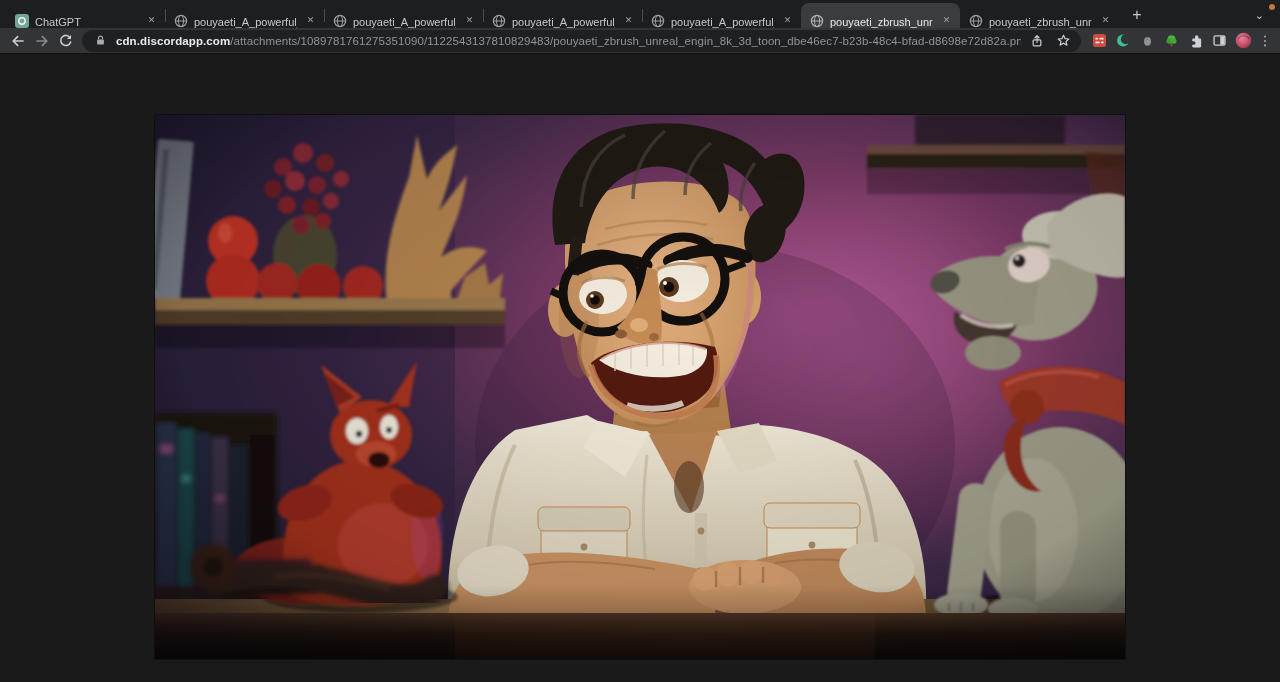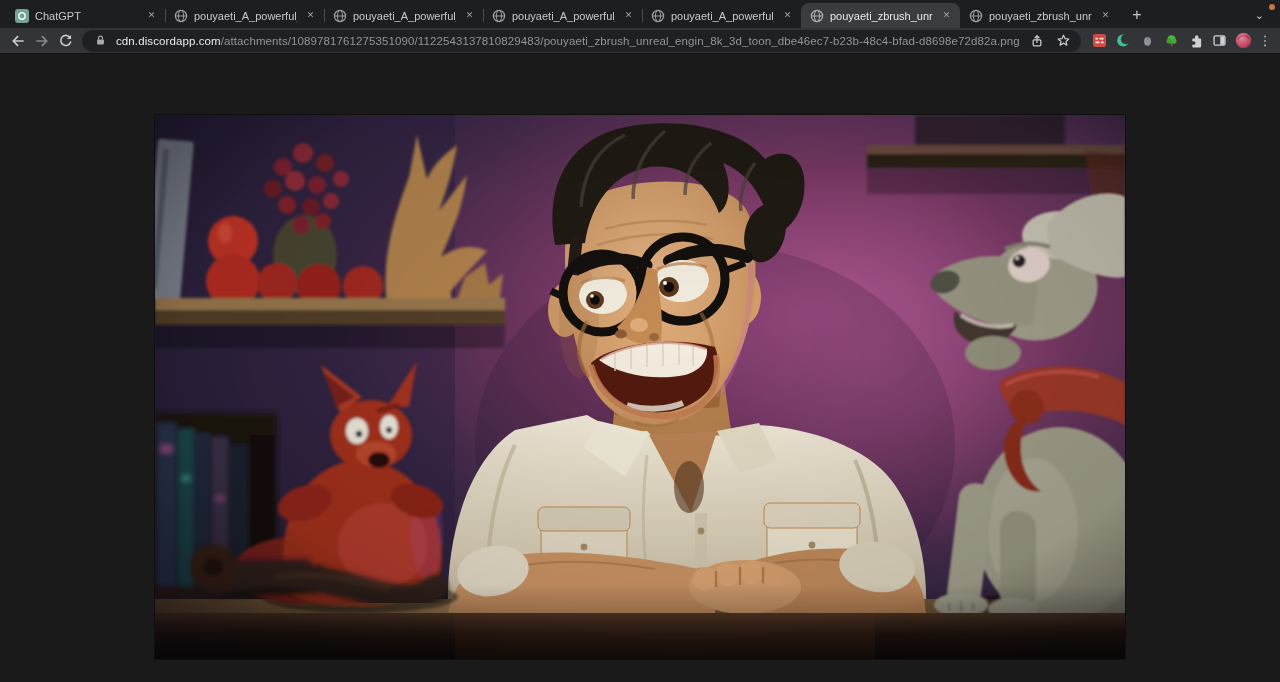--- a/index.html
+++ b/index.html
@@ -2,21 +2,21 @@
 <html style="--c-tab_strip_bg: #1d1e20; --c-active_tab_bg: #3a3c40; --c-toolbar_bg: #323438; --c-omnibox_bg: #1f2023; --c-page_bg: #1a1a1b; --c-url_domain: #e8eaed; --c-url_path: #8f959b; --c-wall_glow_magenta: #a8518b; --c-wall_dark_purple: #241c33; --c-desk_wood: #b8946a; --c-shirt_cream: #ece4d2; --c-skin_tan: #d79e70; --c-creature_red: #a5301f; --c-dog_gray: #a3a08c; --c-scarf_red: #a23a2c;"><head>
 <meta charset="utf-8">
 <style>
   * { box-sizing: border-box; margin: 0; padding: 0; }
   html,body { width:1280px; height:682px; overflow:hidden; background:var(--c-page_bg,#1a1a1b);
               font-family:"Liberation Sans", sans-serif; }
 
   
   .tabstrip { position:relative; height:28px; background:var(--c-tab_strip_bg,#1d1e20);
               display:flex; align-items:flex-end; padding-left:6px; }
-  .tab { width:159px; height:25px; display:flex; align-items:center; gap:6px;
+  .tab { width:159px; height:25px; display:flex; align-items:flex-end; gap:6px;
          padding:0 6px 0 9px; border-radius:8px 8px 0 0; position:relative; flex:0 0 auto; }
   .tab:not(:first-child)::before { content:''; position:absolute; left:0; top:6px; bottom:6px;
          width:1px; background:#4a4c4f; }
   .tab.active { background:var(--c-active_tab_bg,#3a3c40); }
   .tab.active::before, .tab.active + .tab::before { display:none; }
   .tab .title { flex:1; font-size:11px; color:#c6cacd; white-space:nowrap; overflow:hidden; }
   .tab.active .title { color:#e6e8ea; }
   .tab .close { width:15px; height:15px; border-radius:50%; font-size:9px; line-height:15px;
                 text-align:center; color:#9aa0a6; flex:0 0 auto; }
   .favicon { width:14px; height:14px; flex:0 0 auto; }
@@ -27,21 +27,21 @@
                 background:#c07a3a; }
 
   .toolbar { height:26px; background:var(--c-toolbar_bg,#323438); display:flex; align-items:center;
              padding:0 6px; gap:1px; border-bottom:1px solid #101112; }
   .navbtn { width:23px; height:22px; display:flex; align-items:center; justify-content:center;
             border-radius:50%; flex:0 0 auto; }
   .omnibox { flex:1; height:22px; margin:0 6px 0 4px; background:var(--c-omnibox_bg,#1f2023);
              border-radius:11px; display:flex; align-items:center; gap:6px; padding:0 8px; min-width:0; }
   .url { flex:1; font-size:11.5px; color:var(--c-url_path,#8f959b); white-space:nowrap;
          overflow:hidden; letter-spacing:.1px; }
-  .url .domain { color:var(--c-url_domain,#e8eaed); font-weight:normal; }
+  .url .domain { color:var(--c-url_domain,#e8eaed); font-weight:bold; }
   .boxbtn { width:20px; height:20px; display:flex; align-items:center; justify-content:center; flex:0 0 auto; }
   .ext { width:23px; height:23px; display:flex; align-items:center; justify-content:center;
          flex:0 0 auto; border-radius:50%; }
   .kebab { color:#cdd1d5; font-size:13px; width:18px; text-align:center; }
 
   
   .page { position:absolute; left:0; top:55px; width:1280px; height:627px;
           background:var(--c-page_bg,#1a1a1b); }
   .artwork { position:absolute; left:155px; top:60px; width:970px; height:544px; display:block;
              box-shadow:0 0 0 1px rgba(0,0,0,.4); }

